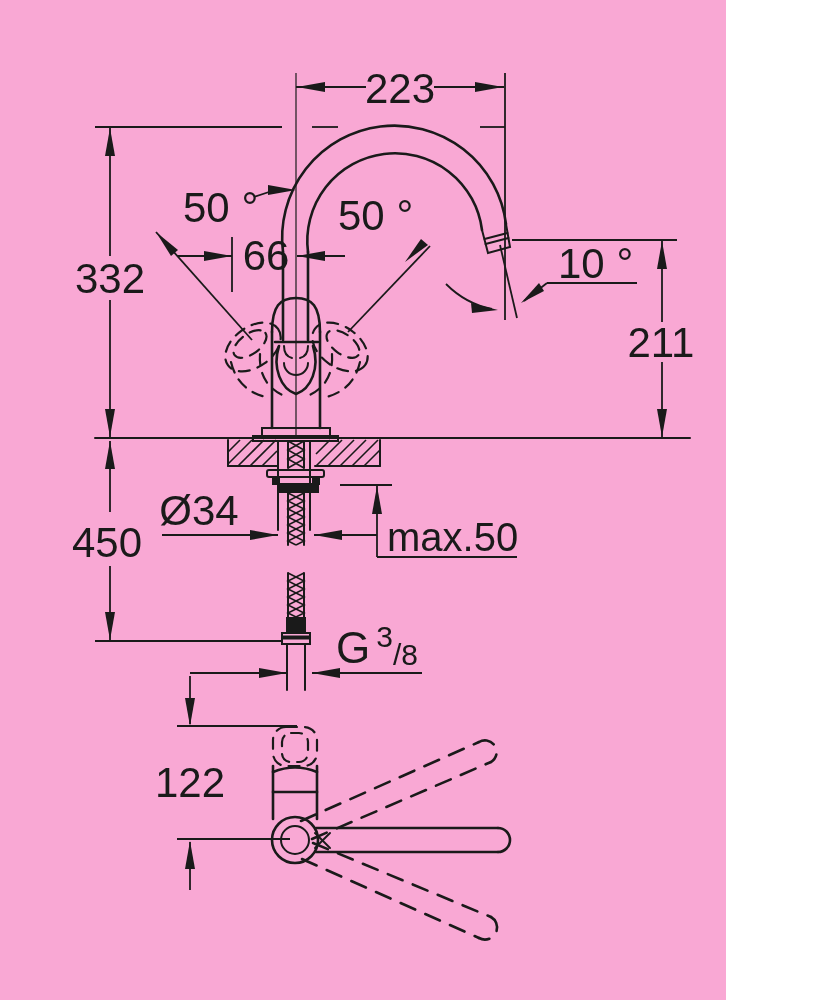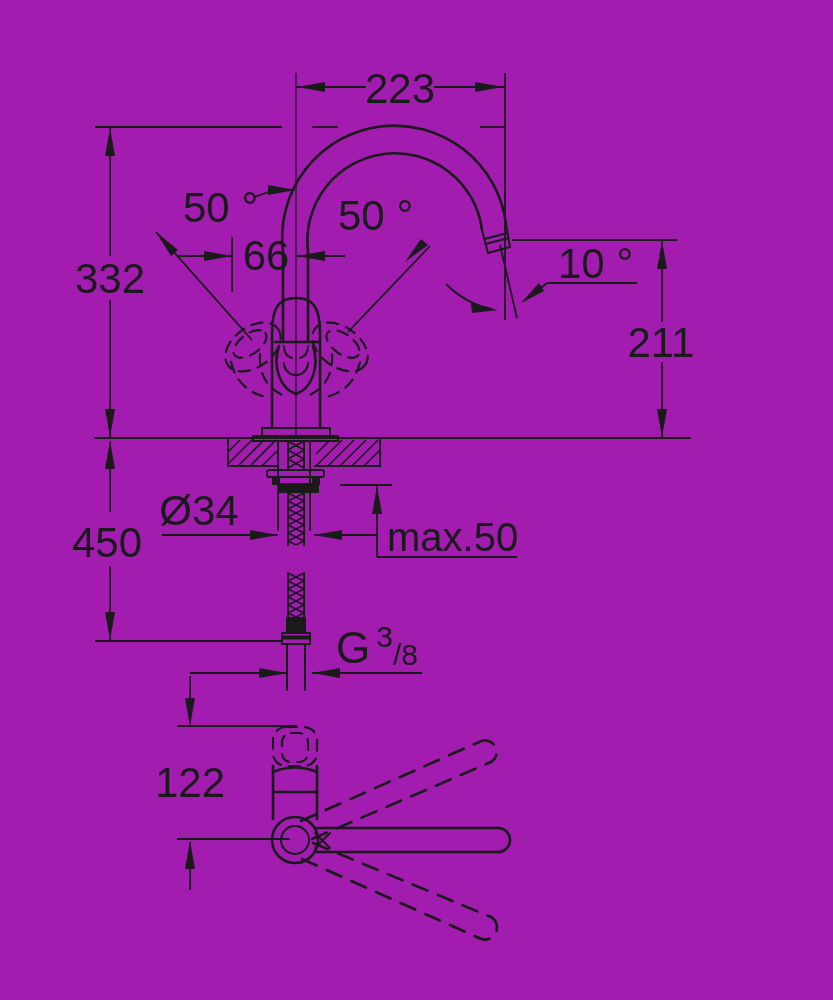--- a/index.html
+++ b/index.html
@@ -1,16 +1,16 @@
 <!DOCTYPE html>
 <html><head>
 <meta charset="utf-8">
 <style>
   html,body{margin:0;padding:0;background:#ffffff;}
-  #stage{position:relative;width:833px;height:1000px;background:#a21caf;overflow:hidden;}
+  #stage{position:relative;width:726px;height:1000px;background:#f9a8d4;overflow:hidden;}
   svg{display:block;}
   text{font-family:"Liberation Sans","DejaVu Sans",sans-serif;fill:#1a1a1a;}
   .dimtxt{font-size:42px;}
   .dimtxt-sm{font-size:40px;}
   .obj{stroke:#1a1a1a;fill:none;stroke-width:2.6;stroke-linecap:round;}
   .obj-thin{stroke:#1a1a1a;fill:none;stroke-width:2;stroke-linecap:round;}
   .dash{stroke:#1a1a1a;fill:none;stroke-width:2.2;stroke-dasharray:11 8;stroke-linecap:round;}
   .dash-big{stroke:#1a1a1a;fill:none;stroke-width:2.6;stroke-dasharray:16 11;stroke-linecap:round;}
   .dim{stroke:#1a1a1a;fill:none;stroke-width:1.8;}
   .thin{stroke:#1a1a1a;fill:none;stroke-width:1.2;}

